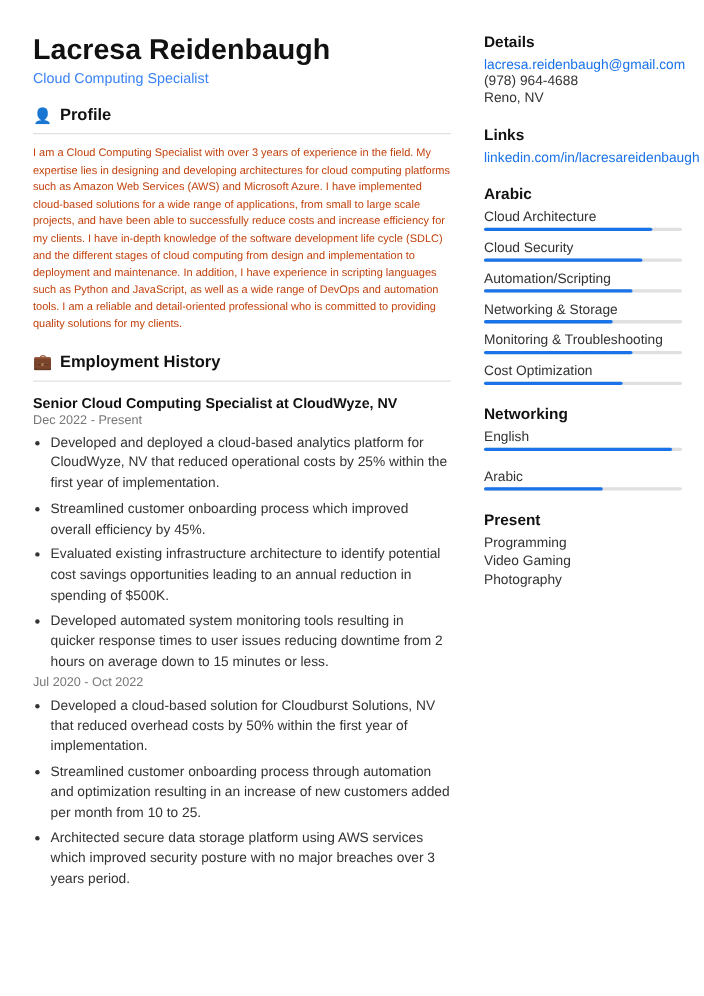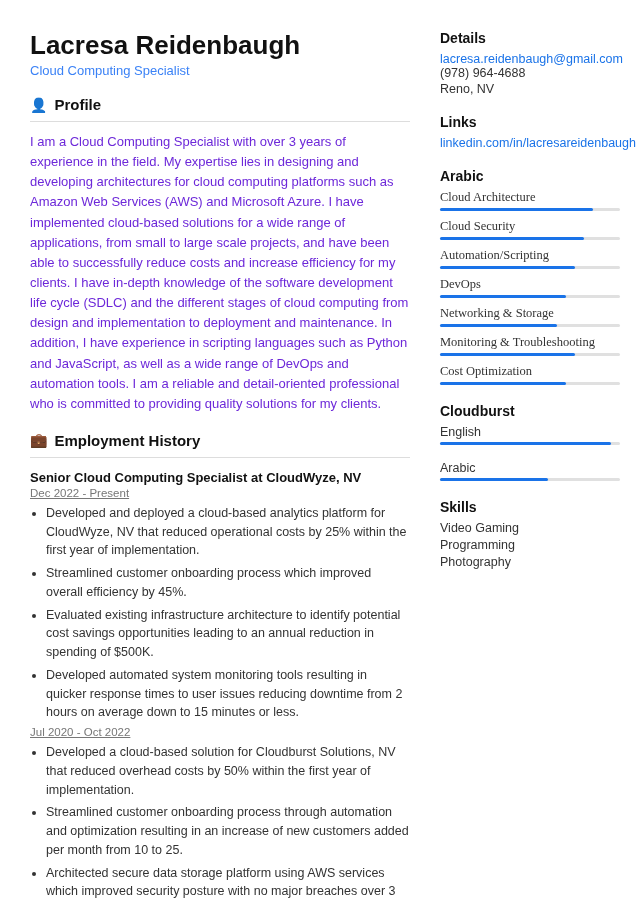--- a/index.html
+++ b/index.html
@@ -53,37 +53,36 @@
       font-size: 14px;
       color: #444;
     }
     .divider {
       border: none;
       border-top: 1px solid #ddd;
       margin-bottom: 10px;
     }
     
     .profile-text {
-      font-size: 13px;
+      font-size: 10px;
       line-height: 1.55;
-      color: #6d28d9;
+      color: #c2410c;
     }
     
     .job-title {
       font-size: 13px;
       font-weight: bold;
       color: #111;
       margin-top: 12px;
       margin-bottom: 2px;
     }
     .job-date {
       font-size: 11.5px;
       color: #777;
       margin-bottom: 5px;
-      text-decoration: underline;
     }
     .job-bullets {
       padding-left: 16px;
       margin: 0;
     }
     .job-bullets li {
       font-size: 12.5px;
       line-height: 1.5;
       color: #333;
       margin-bottom: 4px;
@@ -111,21 +110,20 @@
       margin-bottom: 2px;
     }
     
     .skill-item {
       margin-bottom: 8px;
     }
     .skill-name {
       font-size: 12.5px;
       color: #333;
       margin-bottom: 3px;
-      font-family: Liberation Serif, serif;
     }
     .skill-bar-bg {
       height: 3px;
       background: #e0e0e0;
       border-radius: 2px;
       width: 100%;
     }
     .skill-bar-fill {
       height: 3px;
       background: #1a73e8;
@@ -218,56 +216,50 @@
           <div class="skill-bar-fill" style="width:80%"></div>
         </div>
     </div>
     <div class="skill-item">
       <div class="skill-name">Automation/Scripting</div>
       <div class="skill-bar-bg">
           <div class="skill-bar-fill" style="width:75%"></div>
         </div>
     </div>
     <div class="skill-item">
-      <div class="skill-name">DevOps</div>
+      <div class="skill-name">Networking &amp; Storage</div>
+      <div class="skill-bar-bg">
+          <div class="skill-bar-fill" style="width:65%"></div>
+        </div>
+    </div>
+    <div class="skill-item">
+      <div class="skill-name">Monitoring &amp; Troubleshooting</div>
+      <div class="skill-bar-bg">
+          <div class="skill-bar-fill" style="width:75%"></div>
+        </div>
+    </div>
+    <div class="skill-item">
+      <div class="skill-name">Cost Optimization</div>
       <div class="skill-bar-bg">
           <div class="skill-bar-fill" style="width:70%"></div>
         </div>
     </div>
-    <div class="skill-item">
-      <div class="skill-name">Networking &amp; Storage</div>
-      <div class="skill-bar-bg">
-          <div class="skill-bar-fill" style="width:65%"></div>
-        </div>
-    </div>
-    <div class="skill-item">
-      <div class="skill-name">Monitoring &amp; Troubleshooting</div>
-      <div class="skill-bar-bg">
-          <div class="skill-bar-fill" style="width:75%"></div>
-        </div>
-    </div>
-    <div class="skill-item">
-      <div class="skill-name">Cost Optimization</div>
-      <div class="skill-bar-bg">
-          <div class="skill-bar-fill" style="width:70%"></div>
-        </div>
-    </div>
-
-    <div class="right-section-title">Cloudburst</div>
+
+    <div class="right-section-title">Networking</div>
     <div class="lang-item">
       <div class="lang-name">English</div>
       <div class="skill-bar-bg">
           <div class="skill-bar-fill" style="width:95%"></div>
         </div>
     </div>
     <div class="lang-item">
       <div class="lang-name">Arabic</div>
       <div class="skill-bar-bg">
           <div class="skill-bar-fill" style="width:60%"></div>
         </div>
     </div>
 
-    <div class="right-section-title">Skills</div>
+    <div class="right-section-title">Present</div>
+    <div class="hobby-item">Programming</div>
     <div class="hobby-item">Video Gaming</div>
-    <div class="hobby-item">Programming</div>
     <div class="hobby-item">Photography</div>
   </div>
 </div>
 
 </body></html>

